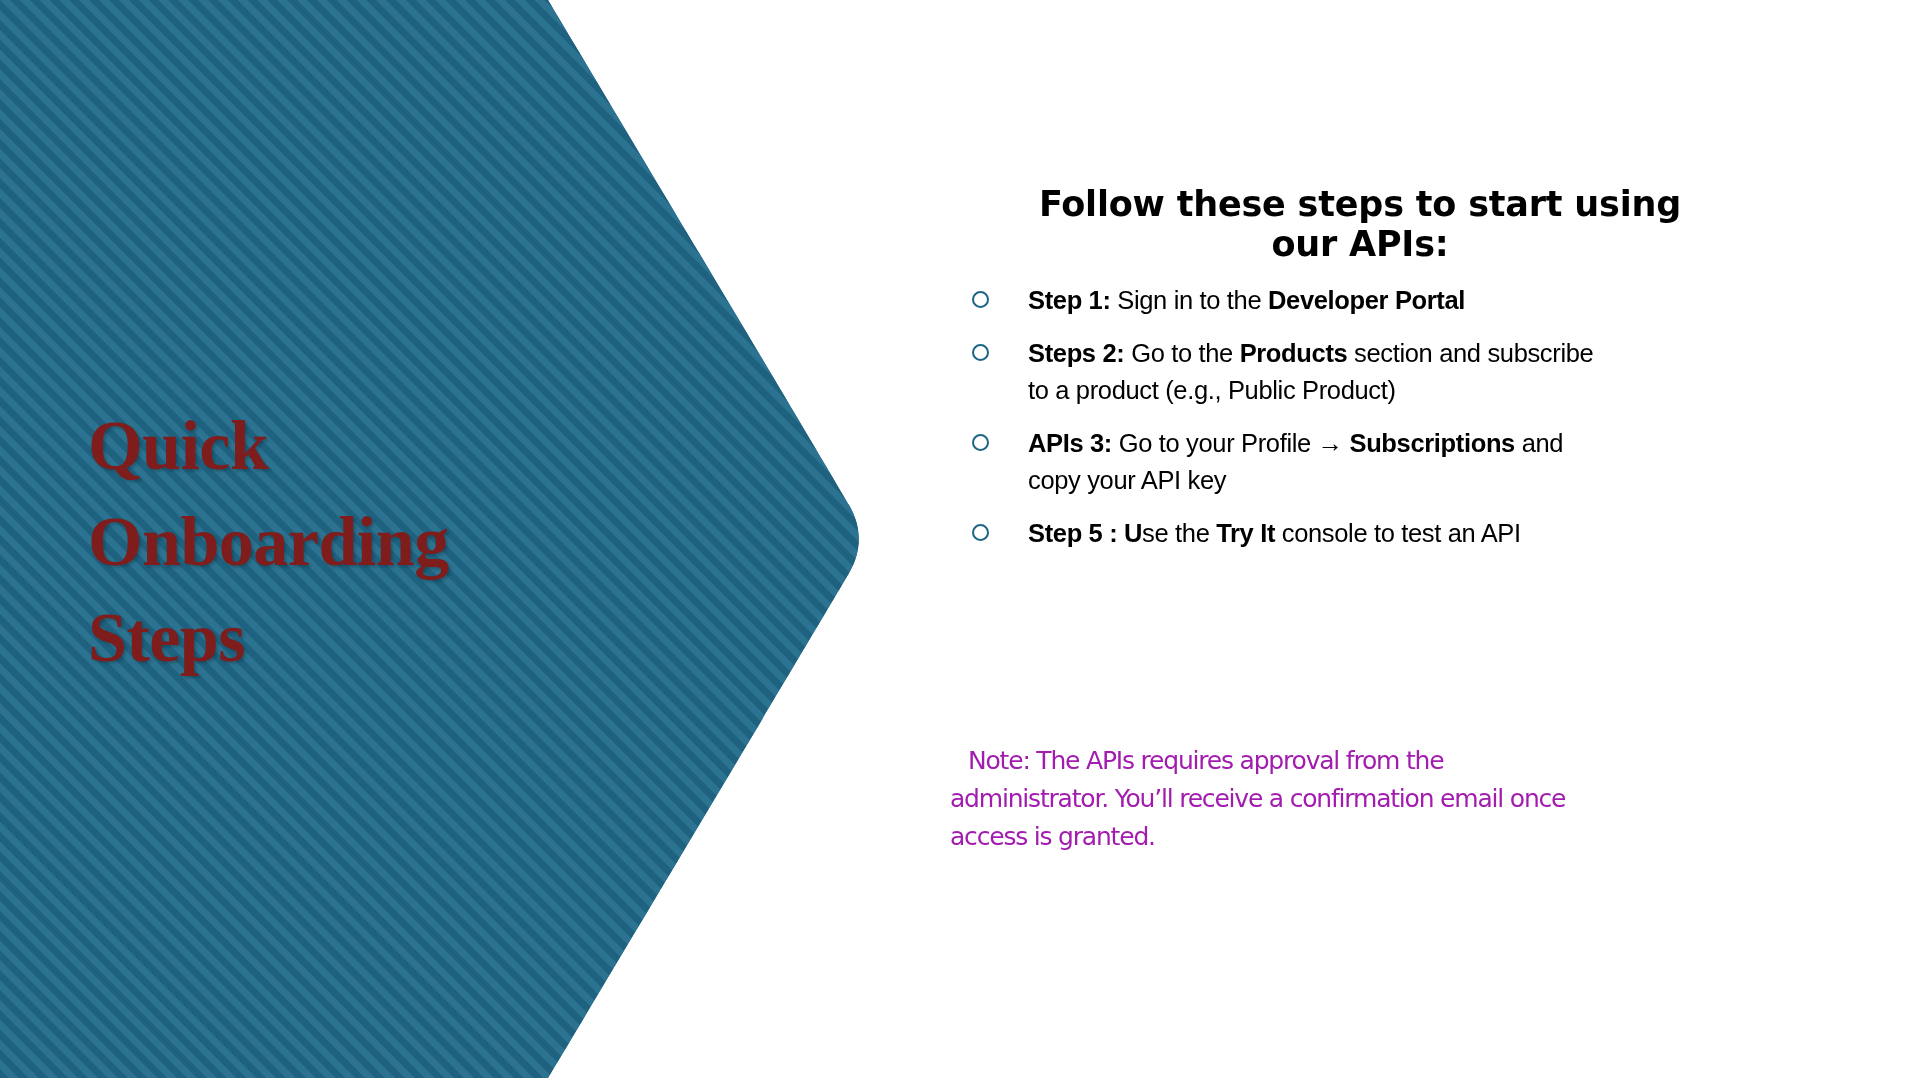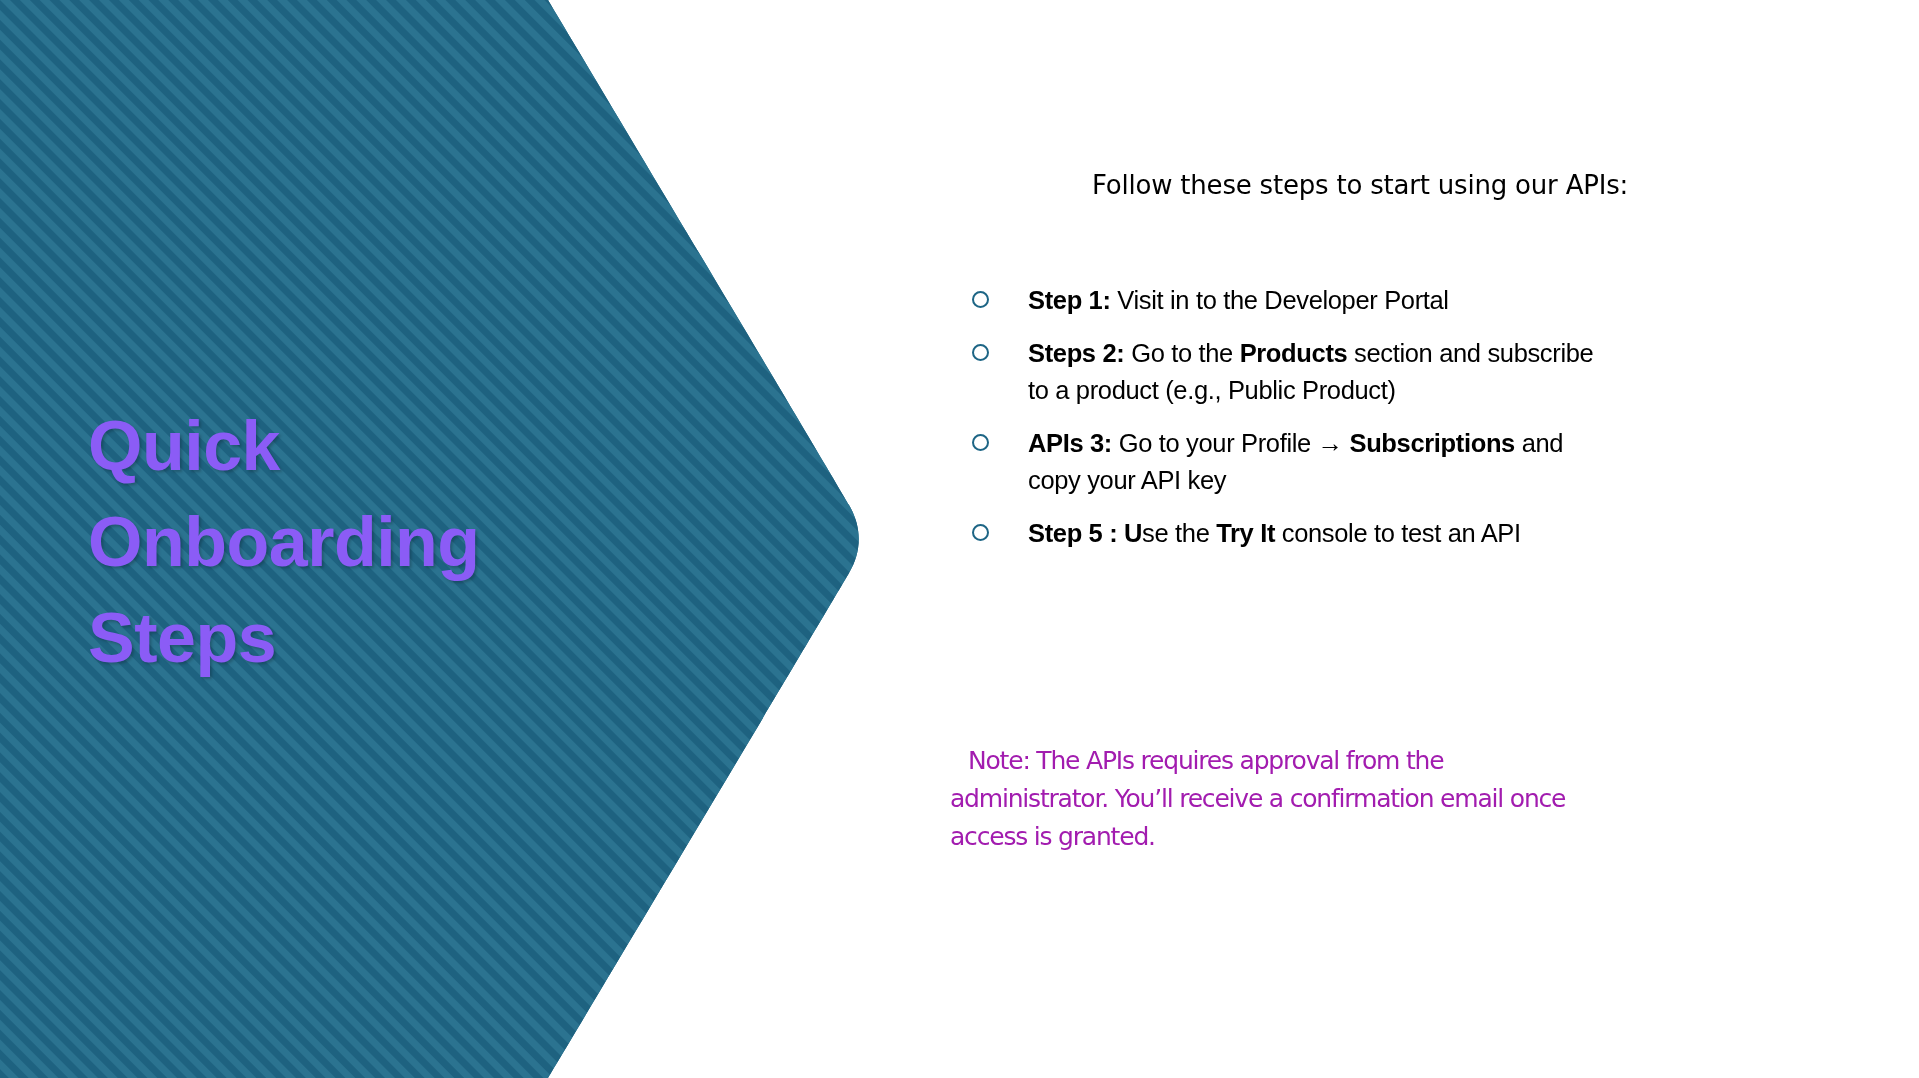--- a/index.html
+++ b/index.html
@@ -33,48 +33,48 @@
     height:1078px;
     display:block;
   }
 
   
   .slide-title {
     position:absolute;
     left:88px;
     top:398px;
     width:620px;
-    color:#8b5cf6;
-    font-family:Liberation Sans, sans-serif;
+    color:#7f1d1d;
+    font-family:Liberation Serif, serif;
     font-size:70px;
     font-weight:bold;
     line-height:96px;
     letter-spacing:-0.5px;
     text-shadow:2px 2px 3px rgba(0,0,0,0.22);
     white-space:pre-line;
   }
 
   
   .content {
     position:absolute;
     left:960px;
     top:0;
     width:900px;
     height:1078px;
   }
 
   .content-heading {
     position:absolute;
     left:50px;
-    top:170px;
+    top:184px;
     width:700px;
     text-align:center;
     font-family:"DejaVu Sans", sans-serif;
-    font-size:26px;
-    font-weight:normal;
+    font-size:35px;
+    font-weight:bold;
     color:#000000;
     letter-spacing:-0.2px;
   }
 
   .steps-list {
     position:absolute;
     left:0px;
     top:282px;
     width:660px;
     list-style:none;
@@ -148,21 +148,21 @@
 
   <div class="slide-title">Quick
 Onboarding
 Steps</div>
 
   <div class="content">
 
     <div class="content-heading">Follow these steps to start using our APIs:</div>
 
     <ul class="steps-list">
-        <li class="step-item"><span class="step-bullet"></span><span class="step-label">Step 1:</span><span> Visit in to the </span><span style="font-weight: normal;">Developer Portal</span></li>
+        <li class="step-item"><span class="step-bullet"></span><span class="step-label">Step 1:</span><span> Sign in to the </span><span style="font-weight: bold;">Developer Portal</span></li>
         <li class="step-item"><span class="step-bullet"></span><span class="step-label">Steps 2:</span><span> Go to the </span><span style="font-weight: bold;">Products</span><span> section and subscribe to a product (e.g., Public Product)</span></li>
         <li class="step-item"><span class="step-bullet"></span><span class="step-label">APIs 3:</span><span> Go to your Profile → </span><span style="font-weight: bold;">Subscriptions</span><span> and copy your API key</span></li>
         <li class="step-item"><span class="step-bullet"></span><span class="step-label">Step 5 : U</span><span>se the </span><span style="font-weight: bold;">Try It</span><span> console to test an API</span></li>
       </ul>
 
     <div class="note">Note: The APIs requires approval from the administrator. You’ll receive a confirmation email once access is granted.</div>
 
   </div>
 </div>
 

